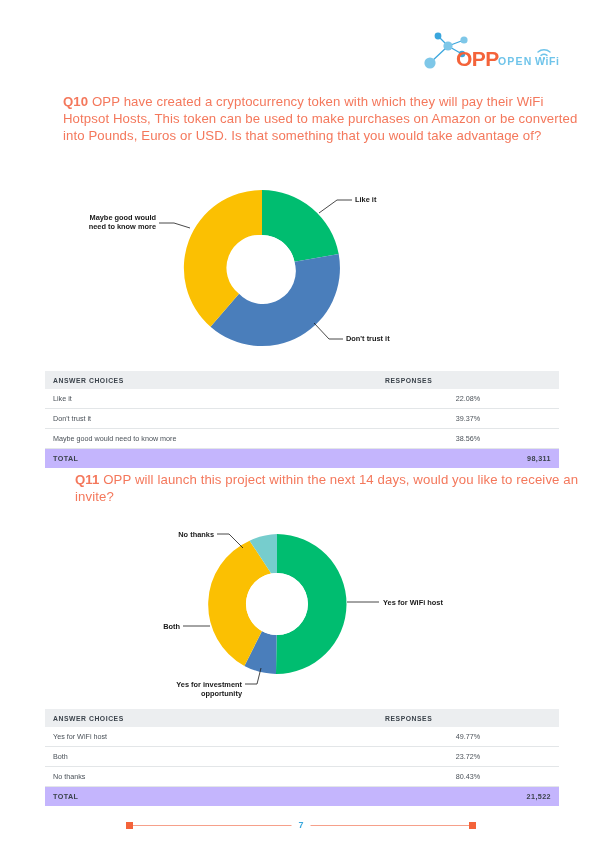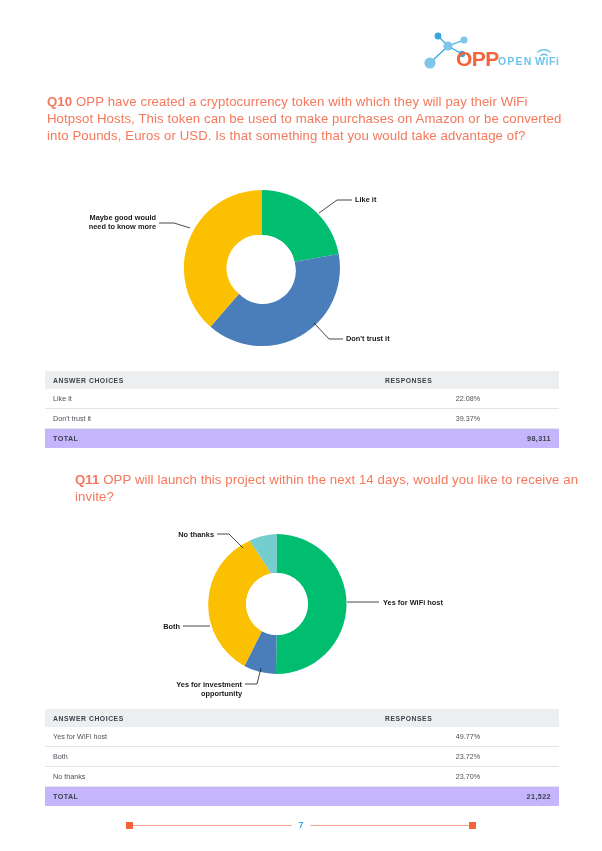--- a/index.html
+++ b/index.html
@@ -31,21 +31,21 @@
     position: absolute;
     left: 47px;
     width: 520px;
     color: #f4785c;
     font-size: 13.2px;
     line-height: 16.8px;
     font-weight: 400;
     letter-spacing: 0.1px;
   }
   .question .qnum { font-weight: 700; }
-  #q10-block { top: 94px; }
+  #q10-block { top: 94px; margin-left: 16px; }
   #q11-block { top: 472px; margin-left: 28px; }
 
   
   .chart-area {
     position: absolute;
     left: 47px;
     width: 515px;
   }
   #chart10 { top: 168px; height: 200px; }
   #chart11 { top: 506px; height: 200px; }
@@ -203,20 +203,24 @@
   </thead>
   <tbody>
     <tr>
       <td>Like it</td>
       <td class="col-resp">22.08%</td>
     </tr>
     <tr>
       <td>Don't trust it</td>
       <td class="col-resp">39.37%</td>
     </tr>
+    <tr>
+      <td>Maybe good would need to know more</td>
+      <td class="col-resp">38.56%</td>
+    </tr>
     <tr class="total-row">
       <td>TOTAL</td>
       <td class="col-resp total-val">98,311</td>
     </tr>
   </tbody>
 </table>
 
 <div class="question" id="q11-block">
   <span class="qnum">Q11</span>
   <span>OPP will launch this project within the next 14 days, would you like to receive an invite?</span>
@@ -258,21 +262,21 @@
     <tr>
       <td>Yes for WiFi host</td>
       <td class="col-resp">49.77%</td>
     </tr>
     <tr>
       <td>Both</td>
       <td class="col-resp">23.72%</td>
     </tr>
     <tr>
       <td>No thanks</td>
-      <td class="col-resp">23.70%</td>
+      <td class="col-resp">80.43%</td>
     </tr>
     <tr class="total-row">
       <td>TOTAL</td>
       <td class="col-resp total-val">21,522</td>
     </tr>
   </tbody>
 </table>
 
 <div class="footer">
   <div class="footer-line"></div>

